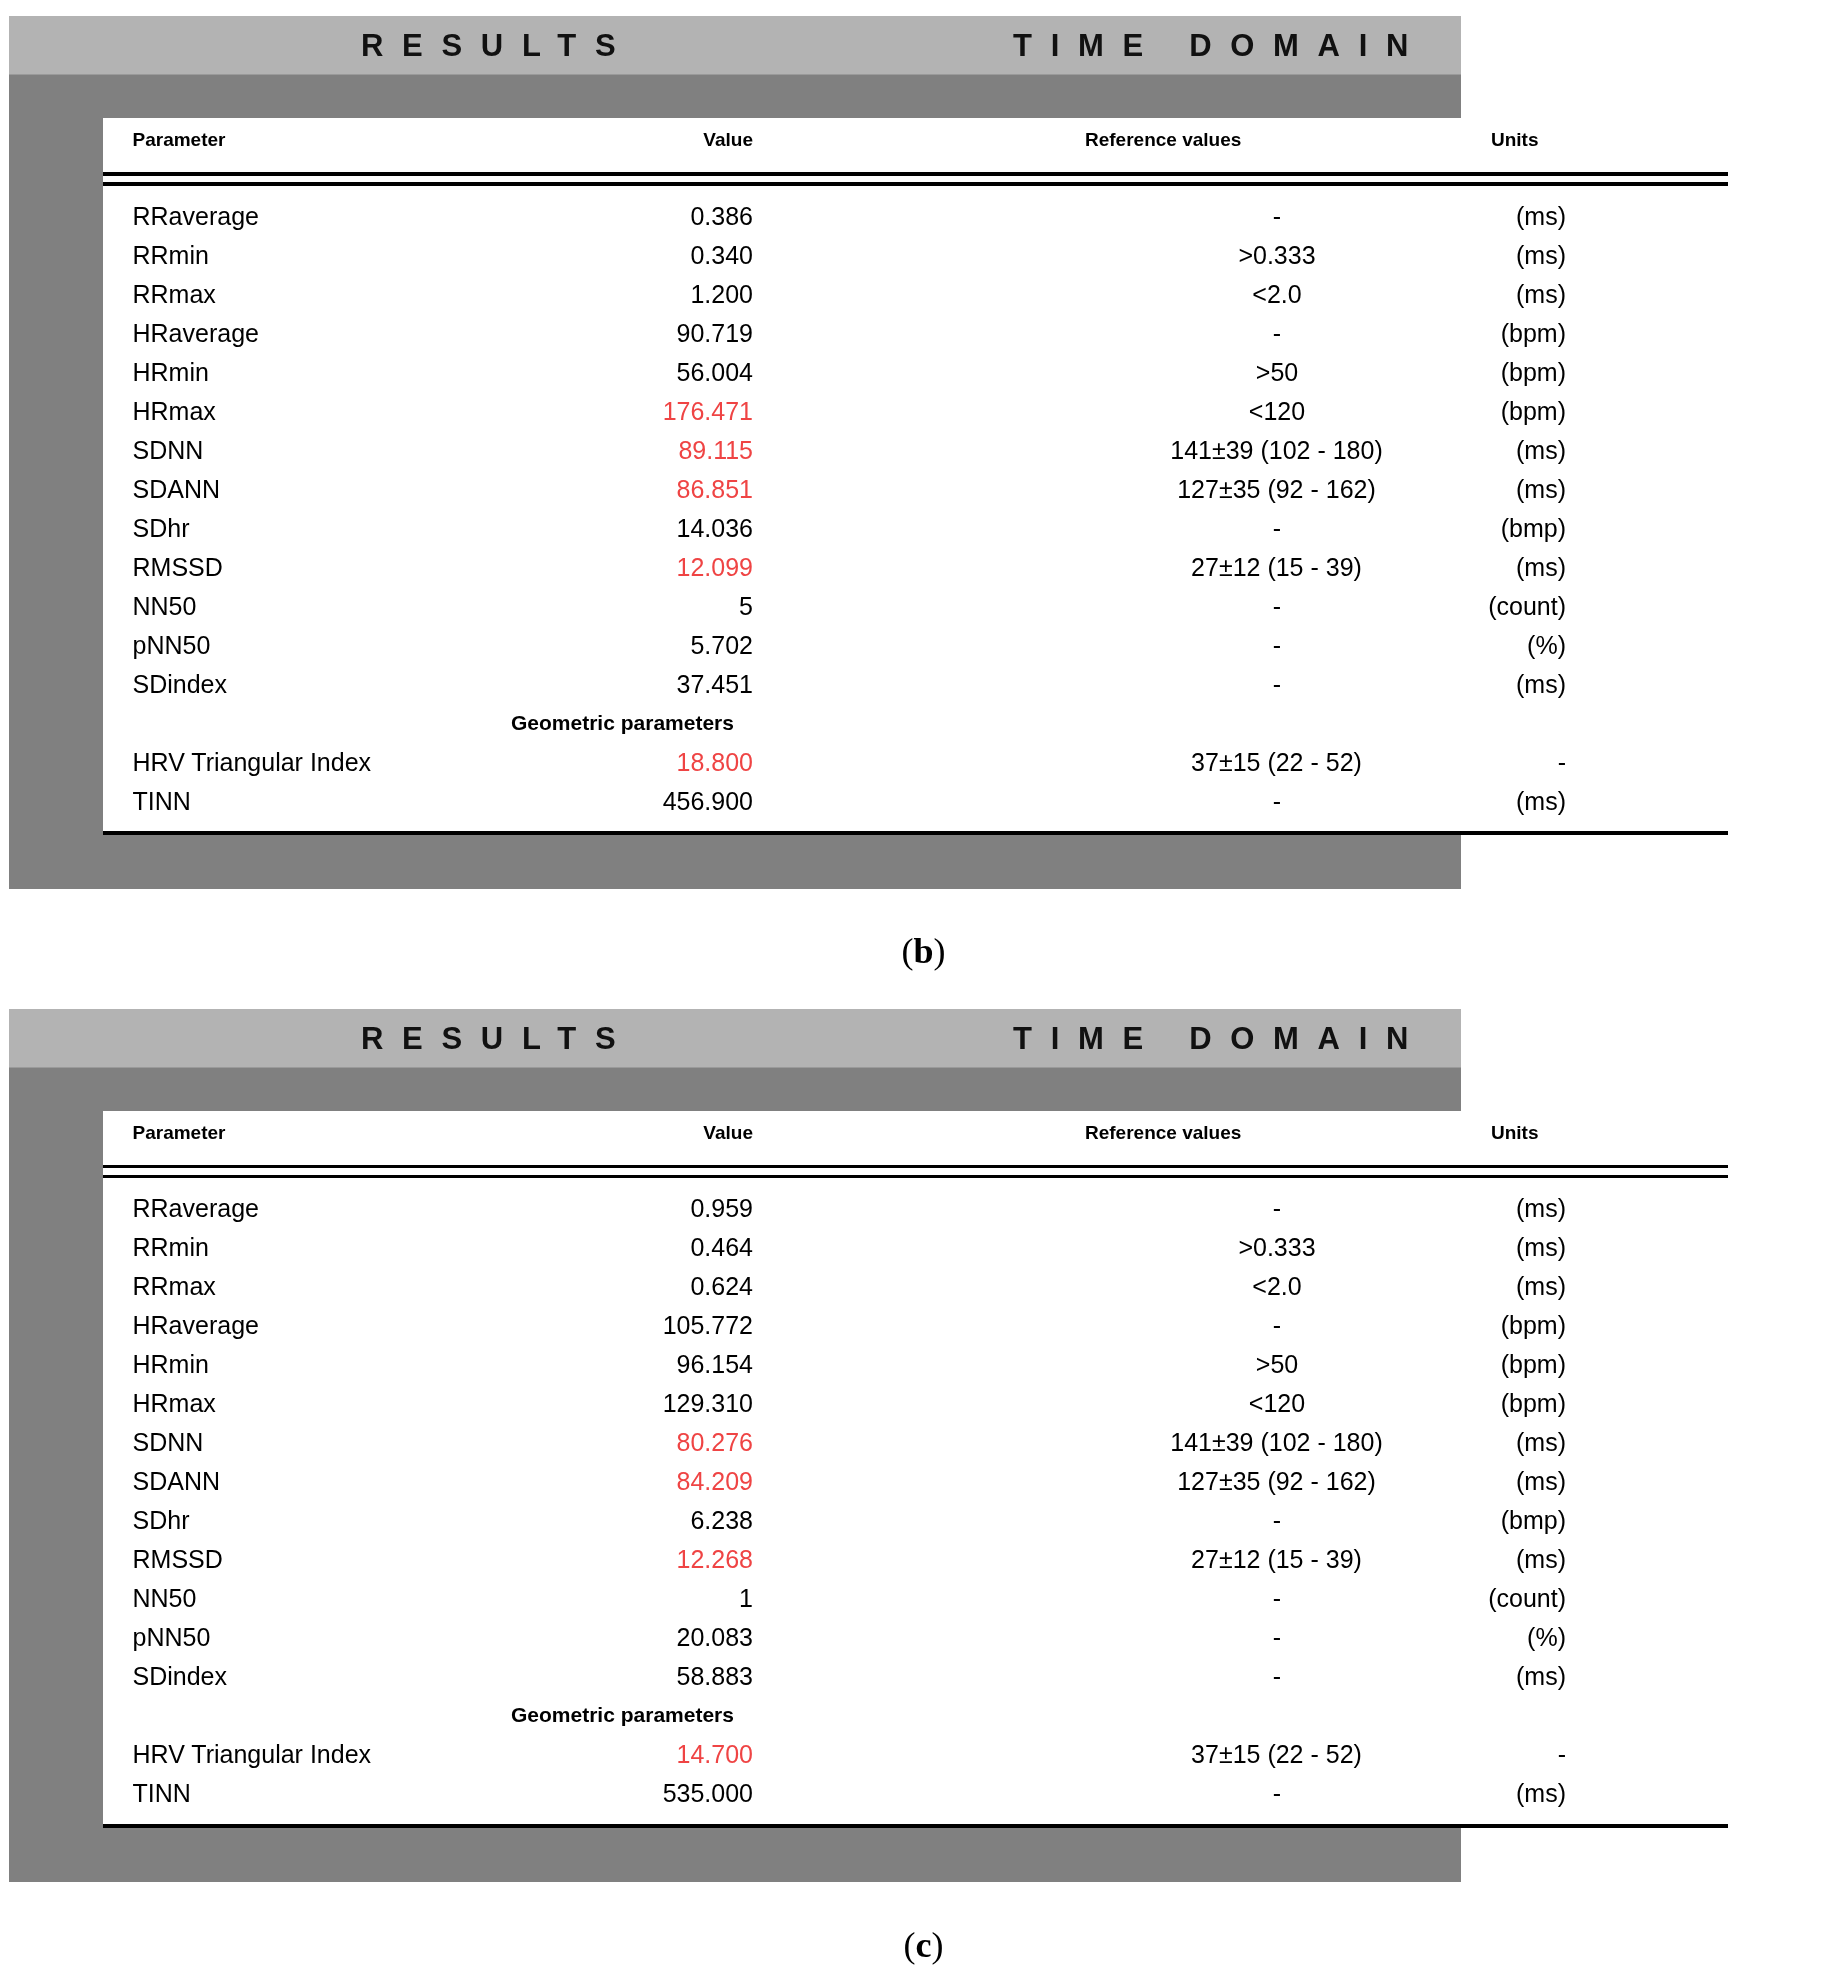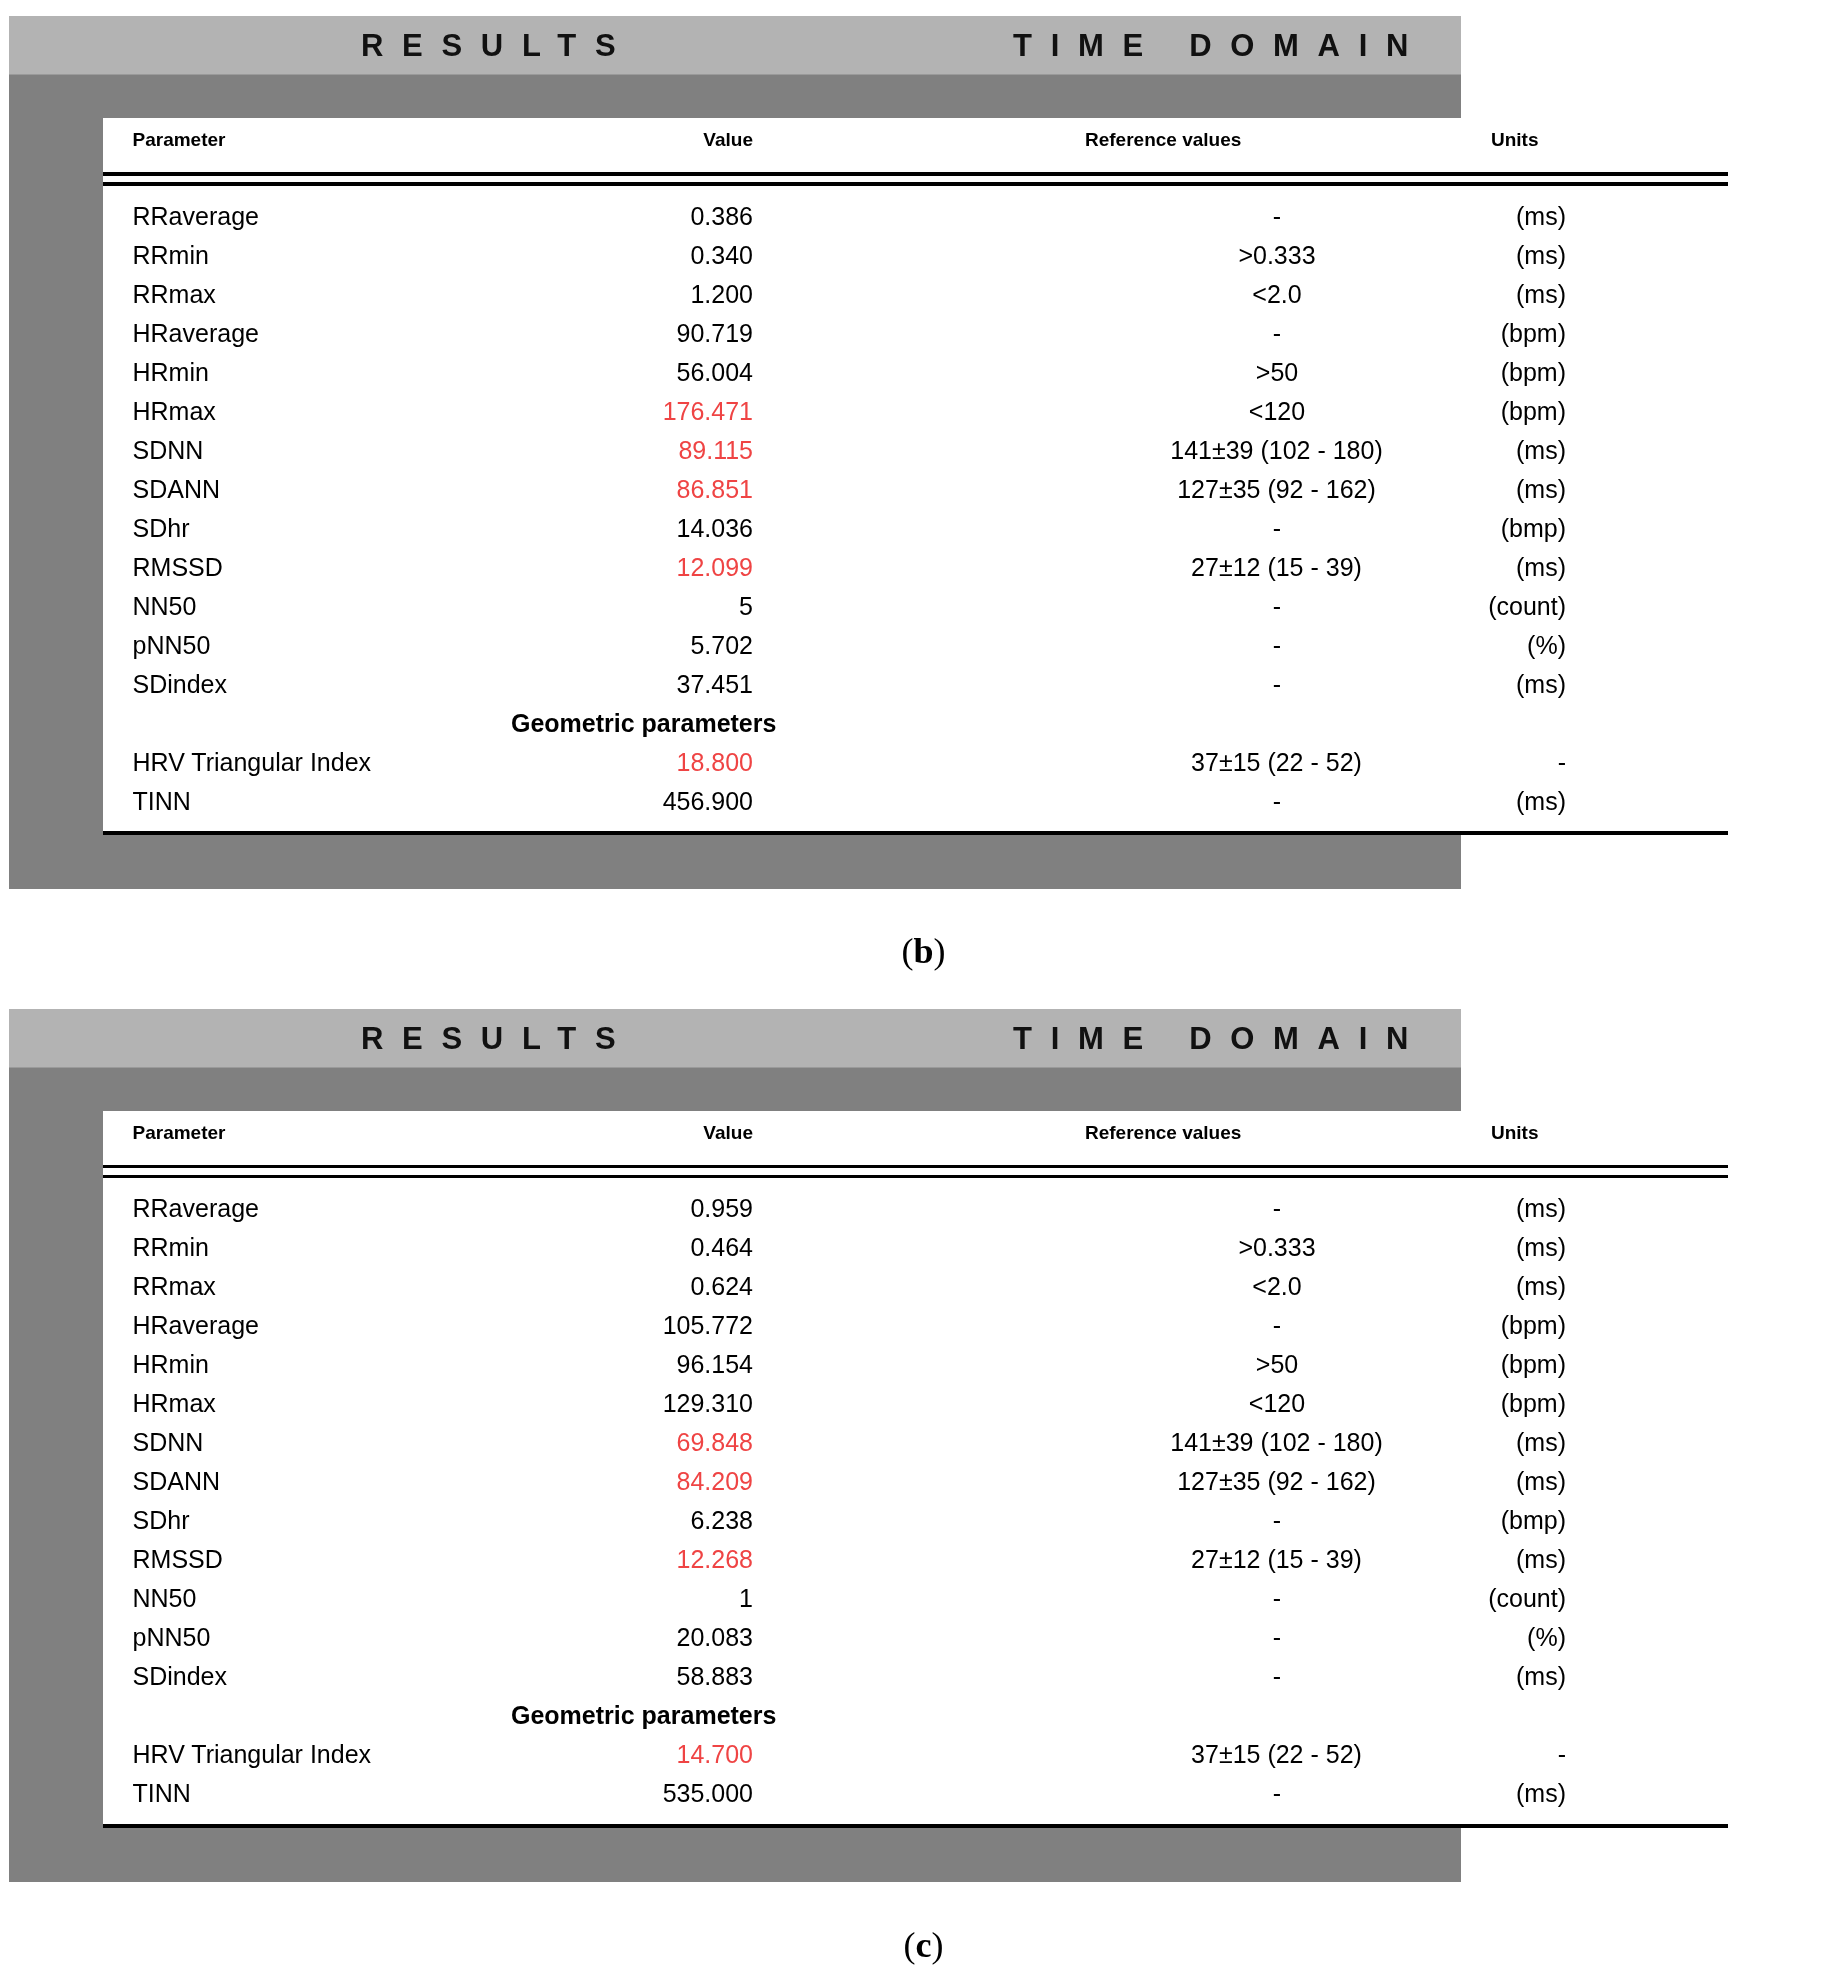--- a/index.html
+++ b/index.html
@@ -18,21 +18,21 @@
   .dbl2 { position:absolute; left:0; top:64px; width:100%; height:3.4px; background:#000; }
   .rows { position:absolute; left:0; top:79px; width:100%; }
   .row { position:relative; height:39px; }
   .cell { position:absolute; top:2.3px; font-size:25px; color:#000; line-height:32px; white-space:nowrap; }
   .c-param { left:29.5px; }
   .c-value { right:975px; text-align:right; }
   .c-ref { left:1089px; width:170px; text-align:center; }
   .c-ref.wide { left:975px; width:397px; }
   .c-unit { right:162px; text-align:right; }
   .red { color:#ef4444; }
-  .section { position:absolute; left:408px; top:2.3px; font-size:25px; font-weight:bold; line-height:32px; color:#000; }
+  .section { position:absolute; left:408px; top:2.3px; font-size:21px; font-weight:bold; line-height:32px; color:#000; }
   .caption { position:absolute; left:0; width:1847px; text-align:center; font-family:"Liberation Serif", serif; font-size:36px; color:#000; }
   .caption b { font-weight:bold; }
   .caption.b { top:930px; }
   .caption.c { top:1924px; }
 </style>
 </head>
 <body>
 
 <div class="panel b">
   <div class="band">
@@ -193,21 +193,21 @@
           <span class="cell c-unit">(bpm)</span>
         </div>
         <div class="row">
           <span class="cell c-param">HRmax</span>
           <span class="cell c-value">129.310</span>
           <span class="cell c-ref">&lt;120</span>
           <span class="cell c-unit">(bpm)</span>
         </div>
         <div class="row">
           <span class="cell c-param">SDNN</span>
-          <span class="cell c-value red">69.848</span>
+          <span class="cell c-value red">80.276</span>
           <span class="cell c-ref wide">141±39 (102 - 180)</span>
           <span class="cell c-unit">(ms)</span>
         </div>
         <div class="row">
           <span class="cell c-param">SDANN</span>
           <span class="cell c-value red">84.209</span>
           <span class="cell c-ref wide">127±35 (92 - 162)</span>
           <span class="cell c-unit">(ms)</span>
         </div>
         <div class="row">

